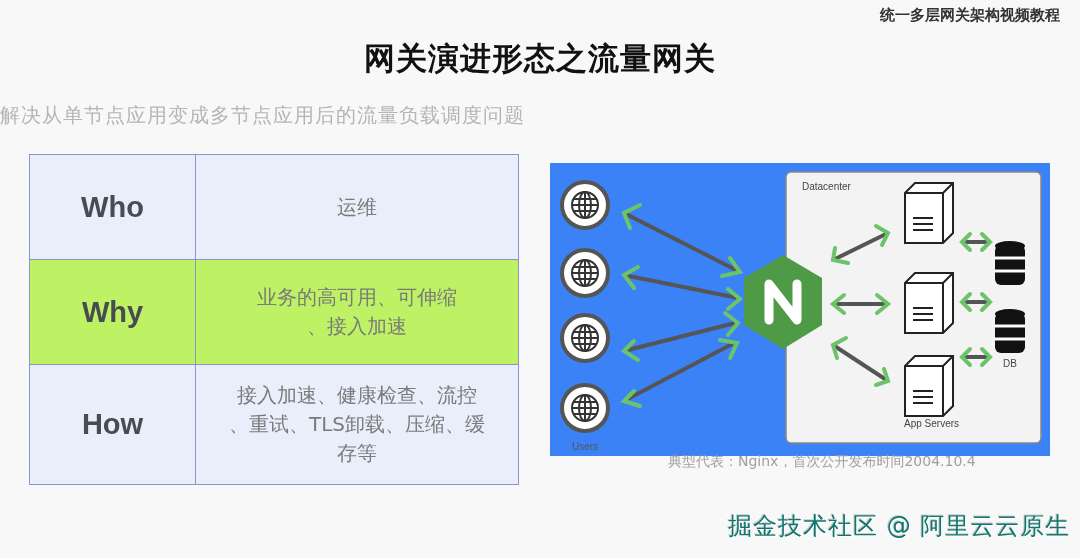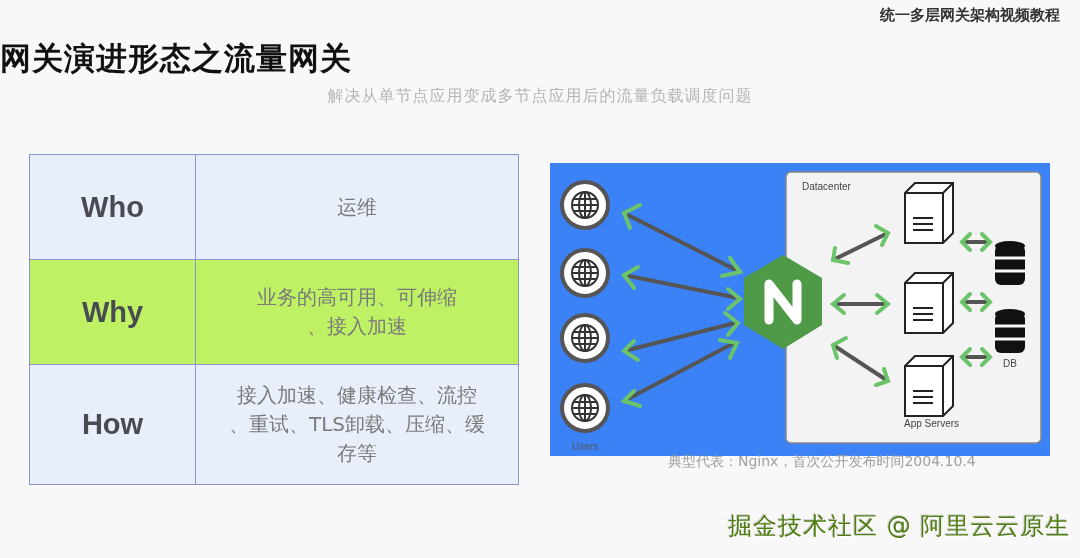--- a/index.html
+++ b/index.html
@@ -7,26 +7,26 @@
     width:1080px; height:558px; overflow:hidden;
     background:#f8f8f8;
     font-family:"DejaVu Sans", sans-serif;
     position:relative;
   }
   .course-tag {
     position:absolute; right:20px; top:6px;
     font-size:15px; font-weight:bold; color:#333;
   }
   .page-title {
-    position:absolute; left:0; right:0; top:38px; text-align:left;
+    position:absolute; left:0; right:0; top:38px; text-align:center;
     font-size:31px; font-weight:bold; color:#111; letter-spacing:1px;
   }
   .page-subtitle {
-    position:absolute; left:0; right:0; top:86px; text-align:center;
-    font-size:16px; color:#b5b5b5; letter-spacing:1px;
+    position:absolute; left:0; right:0; top:102px; 
+    font-size:20px; color:#b5b5b5; letter-spacing:1px;
   }
   .wwh-table {
     position:absolute; left:29px; top:154px; width:490px; height:315px;
     border-collapse:collapse;
   }
   .wwh-table td {
     border:1px solid #8c95c8; text-align:center; vertical-align:middle;
   }
   .wwh-table tr { height:105px; }
   .row-light td { background:#e9eefb; }
@@ -42,21 +42,21 @@
     position:absolute; left:550px; top:163px; width:500px; height:293px;
     background:#3b82f6;
   }
   .diagram svg { position:absolute; left:0; top:0; }
   .caption {
     position:absolute; left:668px; top:453px;
     font-size:14px; color:#a0a0a0;
   }
   .watermark {
     position:absolute; left:728px; top:510px;
-    font-size:24px; color:#4d7c0f; letter-spacing:1px;
+    font-size:24px; color:#0f766e; letter-spacing:1px;
     text-shadow:1px 1px 0 #fff, -1px -1px 0 #ccc;
   }
 </style>
 </head>
 <body>
 
 <div class="course-tag">统一多层网关架构视频教程</div>
 <div class="page-title">网关演进形态之流量网关</div>
 <div class="page-subtitle">解决从单节点应用变成多节点应用后的流量负载调度问题</div>
 

